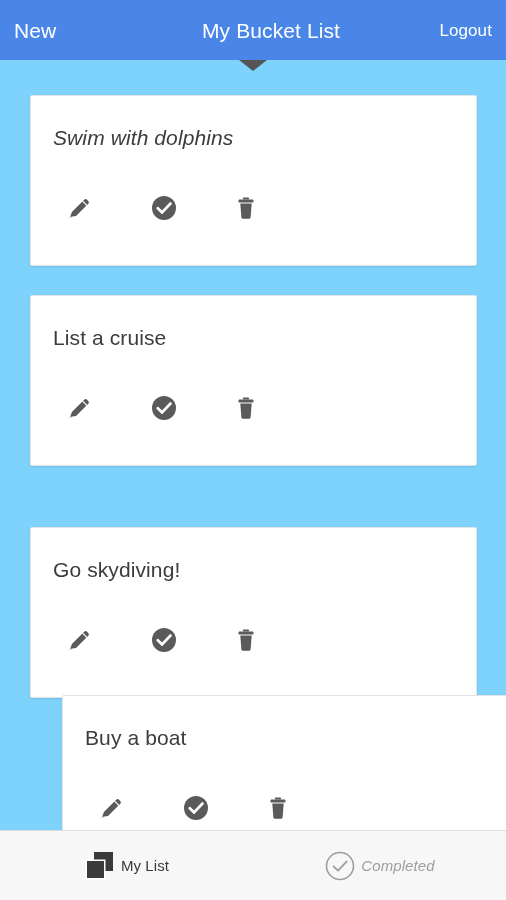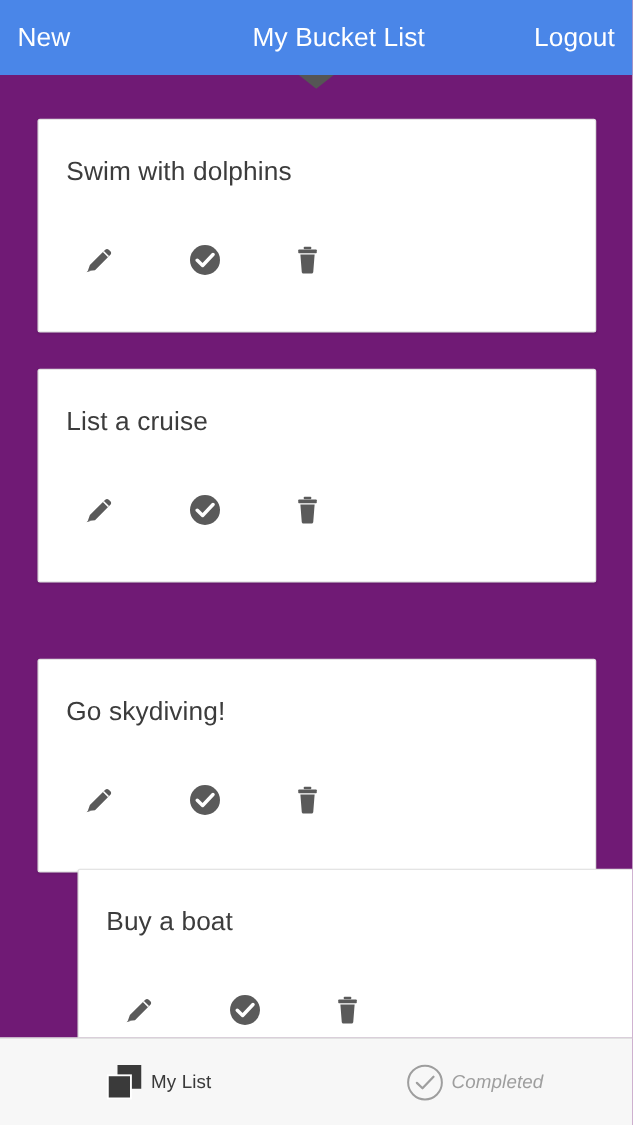--- a/index.html
+++ b/index.html
@@ -7,21 +7,21 @@
   html, body {
     width:506px; height:900px;
     background:#ffffff;
     font-family:"Liberation Sans", sans-serif;
     overflow:hidden;
   }
 
   #app {
     position:relative;
     width:506px; height:900px;
-    background:#701a75;
+    background:#7dd3fc;
   }
 
   
   .header {
     position:absolute; top:0; left:0;
     width:506px; height:60px;
     background:#4a86e8;
     display:flex; align-items:center;
     z-index:20;
   }
@@ -31,21 +31,21 @@
     letter-spacing:.1px;
   }
   .hdr-title {
     width:100%; text-align:center;
     color:#ffffff; font-size:21px; line-height:1;
     letter-spacing:.1px;
     padding-left:36px;
   }
   .hdr-right {
     position:absolute; right:14px;
-    color:#ffffff; font-size:21px; line-height:1;
+    color:#ffffff; font-size:17px; line-height:1;
     letter-spacing:.1px;
   }
 
   
   .scroll-chevron {
     position:absolute;
     top:60px; left:50%;
     transform:translateX(-50%);
     width:0; height:0;
     border-left:14px solid transparent;
@@ -131,21 +131,21 @@
 <div id="app">
 
   <div class="header">
     <div class="hdr-left">New</div>
     <div class="hdr-title">My Bucket List</div>
     <div class="hdr-right">Logout</div>
   </div>
   <div class="scroll-chevron"></div>
 
   <div class="list" id="card-list">
-      <div class="card" style="top: 35px;">
+      <div class="card" style="top: 35px; font-style: italic;">
         <div class="card-title">Swim with dolphins</div>
        <div class="card-actions">
          <div class="act act-edit">
             <svg width="30" height="30" viewBox="0 0 30 30">
       <path d="M6.2 23.8 L7.9 19.0 L20.2 6.7 C21.0 5.9 22.2 5.9 23.0 6.7 L24.3 8.0
                C25.1 8.8 25.1 10.0 24.3 10.8 L12.0 23.1 Z" fill="#5a5a5a"></path>
       <path d="M6.2 23.8 L5.2 24.8 L9.0 23.5 Z" fill="#5a5a5a"></path>
       <path d="M18.7 8.2 L22.8 12.3" stroke="#ffffff" stroke-width="1.2" fill="none"></path>
     </svg>
           </div>

